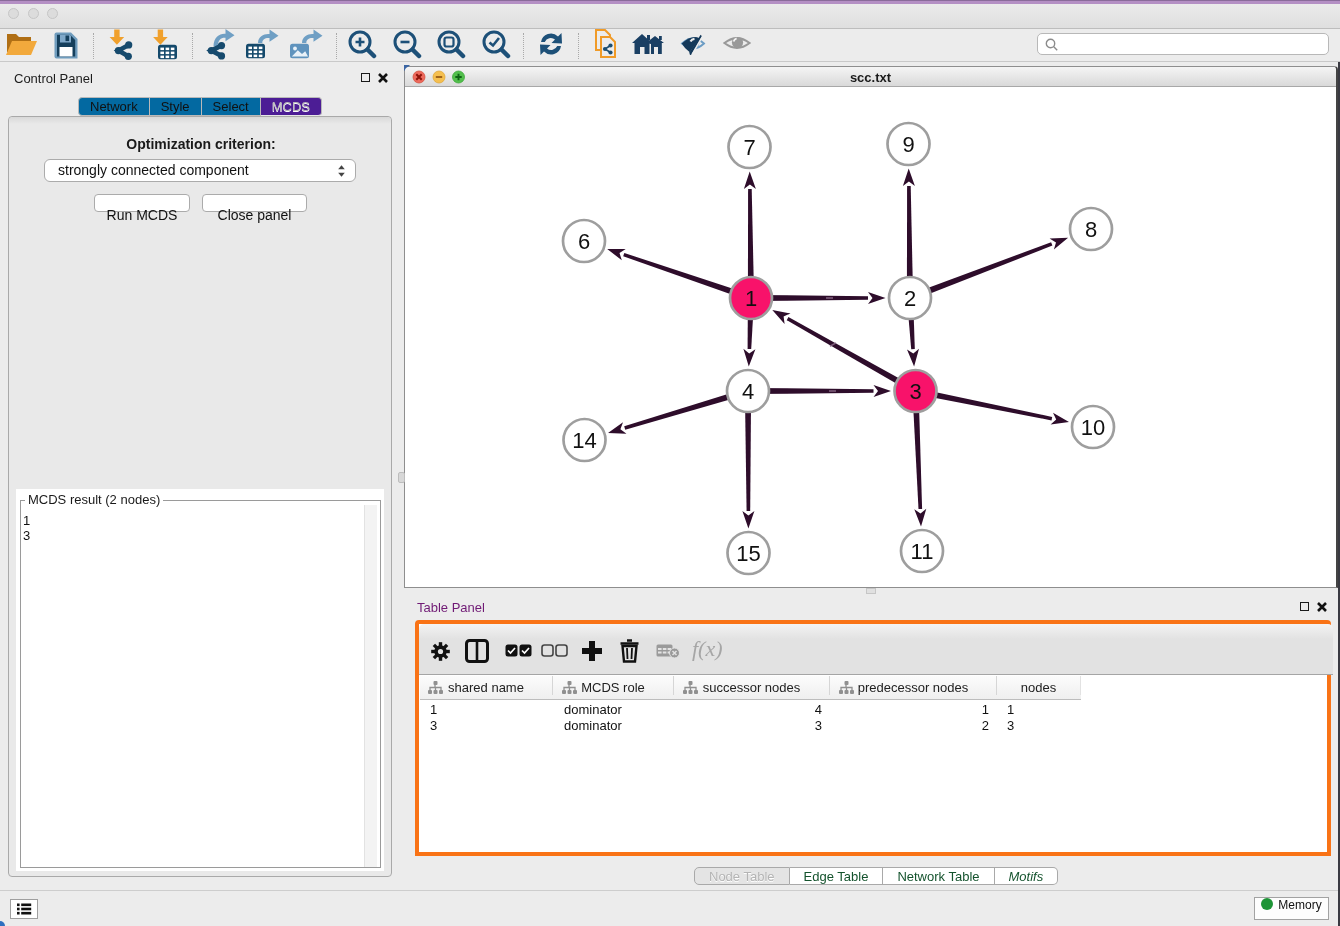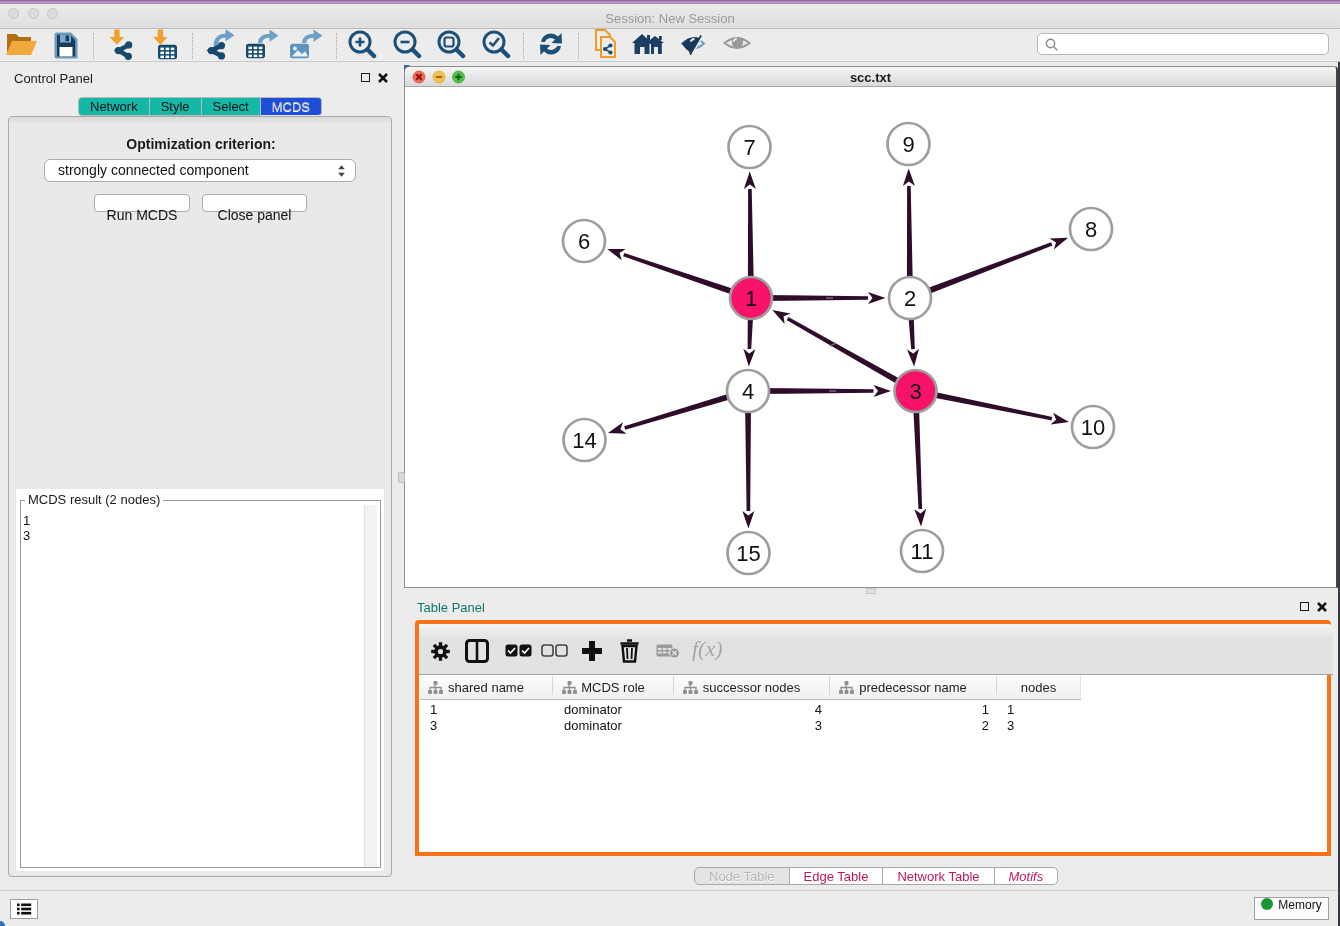--- a/index.html
+++ b/index.html
@@ -9,66 +9,65 @@
 #topstrip { left:0; top:0; width:1340px; height:4px; background:#b48fc4; border-top:1px solid #8a6b9a; }
 #titlebar { left:0; top:4px; width:1340px; height:25px; background:linear-gradient(#ebebeb,#dfdfdf); border-bottom:1px solid #bdbdbd; }
 #titlebar .dot { position:absolute; top:4px; width:11px; height:11px; border-radius:50%; background:#dcdcdc; border:1px solid #c6c6c6; }
 #titletext { width:100%; text-align:center; font-size:13px; color:#9a9a9a; padding-top:7px; }
 #toolbar { left:0; top:29px; width:1340px; height:33px; background:#ececec; border-bottom:1px solid #c9c9c9; }
 .tsep { position:absolute; top:33px; height:26px; width:0; border-left:1px dotted #a9a9a9; }
 #searchbox { left:1037px; top:33px; width:292px; height:22px; background:#fff; border:1px solid #b8b8b8; border-radius:5px; }
 
 #cp-title { left:14px; top:71px; font-size:13px; color:#1c1c1c; }
 #cp-tabs { left:78px; top:97px; height:19px; display:flex; font-size:13px; }
-.tab { border:1px solid #b9b9b9; border-left:none; background:#14b8a6; padding:1px 11px 0 11px; color:#111; }
+.tab { border:1px solid #b9b9b9; border-left:none; background:#0369a1; padding:1px 11px 0 11px; color:#111; }
 .tab.first { border-left:1px solid #b9b9b9; border-top-left-radius:4px; border-bottom-left-radius:4px; }
-.tab.sel { background:#1d4ed8; color:#b9b9b9; text-shadow:0 1px 0 #fff; border-top-right-radius:4px; border-bottom-right-radius:4px; border-bottom-color:#e7e7e7; }
+.tab.sel { background:#4c1d95; color:#b9b9b9; text-shadow:0 1px 0 #fff; border-top-right-radius:4px; border-bottom-right-radius:4px; border-bottom-color:#e7e7e7; }
 #cp-box { left:8px; top:116px; width:384px; height:761px; border:1px solid #a9a9a9; border-radius:4px; background:#e9e9e9; }
 #cp-inner-top { left:9px; top:117px; width:382px; height:7px; background:linear-gradient(#d9d9d9,#e9e9e9); border-radius:4px 4px 0 0; }
 #opt-label { left:9px; top:136px; width:384px; text-align:center; font-size:14px; color:#1a1a1a;font-weight:bold; }
 #combo { left:44px; top:159px; width:312px; height:23px; background:#fff; border:1px solid #ababab; border-radius:6px; font-size:14px; color:#111; padding:2px 0 0 13px; }
 #combo svg { position:absolute; right:9px; top:3px; }
 .btn { position:absolute; height:18px; background:#fff; border:1px solid #ababab; border-radius:4px; font-size:14px; color:#111; text-align:center; padding-top:12px; }
 #mcds-result { left:16px; top:489px; width:368px; height:382px; background:#fff; }
 #mcds-border { left:4px; top:11px; width:361px; height:368px; border:1px solid #9a9a9a; position:absolute; }
 #mcds-title { position:absolute; left:9px; top:3px; background:#fff; padding:0 3px; font-size:13px; color:#1a1a1a; }
 #mcds-sb { position:absolute; right:7px; top:16px; width:13px; height:362px; background:#f3f3f3; border-left:1px solid #e2e2e2; }
 .mcds-line { position:absolute; left:7px; font-size:13px; color:#111; }
 
 #netwin { left:404px; top:66px; width:934px; height:522px; border:1px solid #8e8e8e; border-right:2px solid #444; border-radius:4px 4px 0 0; background:#fff; }
 #nettitle { position:absolute; left:0; top:0; width:100%; height:20px; background:linear-gradient(#f5f5f5,#d9d9d9); border-bottom:1px solid #a8a8a8; border-radius:4px 4px 0 0; text-align:center; font-size:13px; font-weight:bold; color:#1a1a1a; padding-top:3px; }
 #graph { position:absolute; left:0; top:21px; transform:translateZ(0); }
 
-#tp-title { left:417px; top:600px; font-size:13px; color:#0f766e;text-align:center; }
+#tp-title { left:417px; top:600px; font-size:13px; color:#701a75;text-align:center; }
 #tp-box { left:415px; top:620px; width:916px; height:236px; background:#fff; border:4px solid #f97316; border-radius:4px 4px 0 0; }
 #tp-toolbar { position:absolute; left:0px; top:0px; width:914px; height:51px; background:linear-gradient(#f3f3f3, #e2e2e2 30%, #e2e2e2); border-radius:5px 5px 0 0; border-bottom:1px solid #a5a5a5; }
 #tp-header { position:absolute; left:1px; top:52px; width:661px; height:24px; background:linear-gradient(#fcfcfc,#efefef); border-bottom:1px solid #bdbdbd; }
 .hcell { position:absolute; top:0; height:19px; border-right:1px solid #d6d6d6; font-size:13px; color:#222; text-align:center; padding-top:4px; }
 .hicon { position:absolute; top:5px; }
 .trow { position:absolute; font-size:13px; color:#111; }
 #tp-tabs { left:694px; top:866px; height:20px; display:flex; font-size:13px;align-items:center; }
-.btab { border:1px solid #a9a9a9; border-left:none; background:#fff; padding:1px 14px 0 14px; color:#be185d; }
+.btab { border:1px solid #a9a9a9; border-left:none; background:#fff; padding:1px 14px 0 14px; color:#14532d; }
 .btab.first { border-left:1px solid #a9a9a9; border-radius:5px 0 0 5px; }
 .btab.last { border-radius:0 5px 5px 0;font-style:italic; }
 .btab.sel { background:#e4e4e4; color:#b4b4b4; text-shadow:0 1px 0 #fff; }
 
 #statusbar { left:0; top:890px; width:1340px; height:36px; background:#ececec; border-top:1px solid #cdcdcd; }
 #listbtn { left:10px; top:899px; width:28px; height:20px; background:#fff; border:1px solid #9f9f9f; display:flex; align-items:center; justify-content:center; }
 #membtn { left:1254px; top:897px; width:75px; height:23px; background:#fdfdfd; border:1px solid #a2a2a2; font-size:12px; color:#111; display:flex; align-items:flex-start; justify-content:center; gap:5px; }
 #rightedge { left:1338px; top:62px; width:2px; height:864px; background:#3a3a42; }
 #dockbit { left:0; top:921px; width:5px; height:5px; background:#2f6fbf; border-radius:0 6px 0 0; }
 </style>
 </head>
 <body>
 <div class="abs" id="topstrip"></div>
 <div class="abs" id="titlebar">
   <div class="dot" style="left:8px"></div>
   <div class="dot" style="left:28px"></div>
   <div class="dot" style="left:47px"></div>
-  <div id="titletext">Session: New Session</div>
 </div>
 <div class="abs" id="toolbar"></div>
 <div id="ticons">
 <div class="tsep" style="left:93px"></div>
 <div class="tsep" style="left:192px"></div>
 <div class="tsep" style="left:336px"></div>
 <div class="tsep" style="left:523px"></div>
 <div class="tsep" style="left:578px"></div>
 
 <svg class="abs" style="left:4px;top:30px" width="34" height="28" viewBox="0 0 34 28">
@@ -383,21 +382,21 @@
       <circle cx="18.5" cy="9" r="5" fill="#9a9a9a" stroke="#e3e3e3" stroke-width="1"></circle>
       <path d="M16.5 7 L20.5 11 M20.5 7 L16.5 11" stroke="#e3e3e3" stroke-width="1.5"></path>
     </svg>
 
     <div class="abs" style="left:273px;top:12px;font-family:'Liberation Serif',serif;font-style:italic;font-size:22px;color:#a6a6a6;">f(x)</div>
   </div>
   <div id="tp-header">
     <div class="hcell" style="left:0; width:133px;">shared name</div>
     <div class="hcell" style="left:133px; width:121px;">MCDS role</div>
     <div class="hcell" style="left:254px; width:156px;">successor nodes</div>
-    <div class="hcell" style="left:410px; width:167px;">predecessor name</div>
+    <div class="hcell" style="left:410px; width:167px;">predecessor nodes</div>
     <div class="hcell" style="left:577px; width:84px; border-right:1px solid #e2e2e2;">nodes</div>
     <svg class="hicon" style="left:8px" width="15" height="14" viewBox="0 0 15 14">
         <g fill="#909090">
           <rect x="5.5" y="0" width="4" height="4" rx="1"></rect>
           <path d="M7 4 L7 6.5 M2 9 L2 6.5 L13 6.5 L13 9 M7.5 6.5 L7.5 9" stroke="#909090" stroke-width="1.3" fill="none"></path>
           <rect x="0" y="9" width="4" height="4" rx="1"></rect>
           <rect x="5.5" y="9" width="4" height="4" rx="1"></rect>
           <rect x="11" y="9" width="4" height="4" rx="1"></rect>
         </g>
       </svg>

